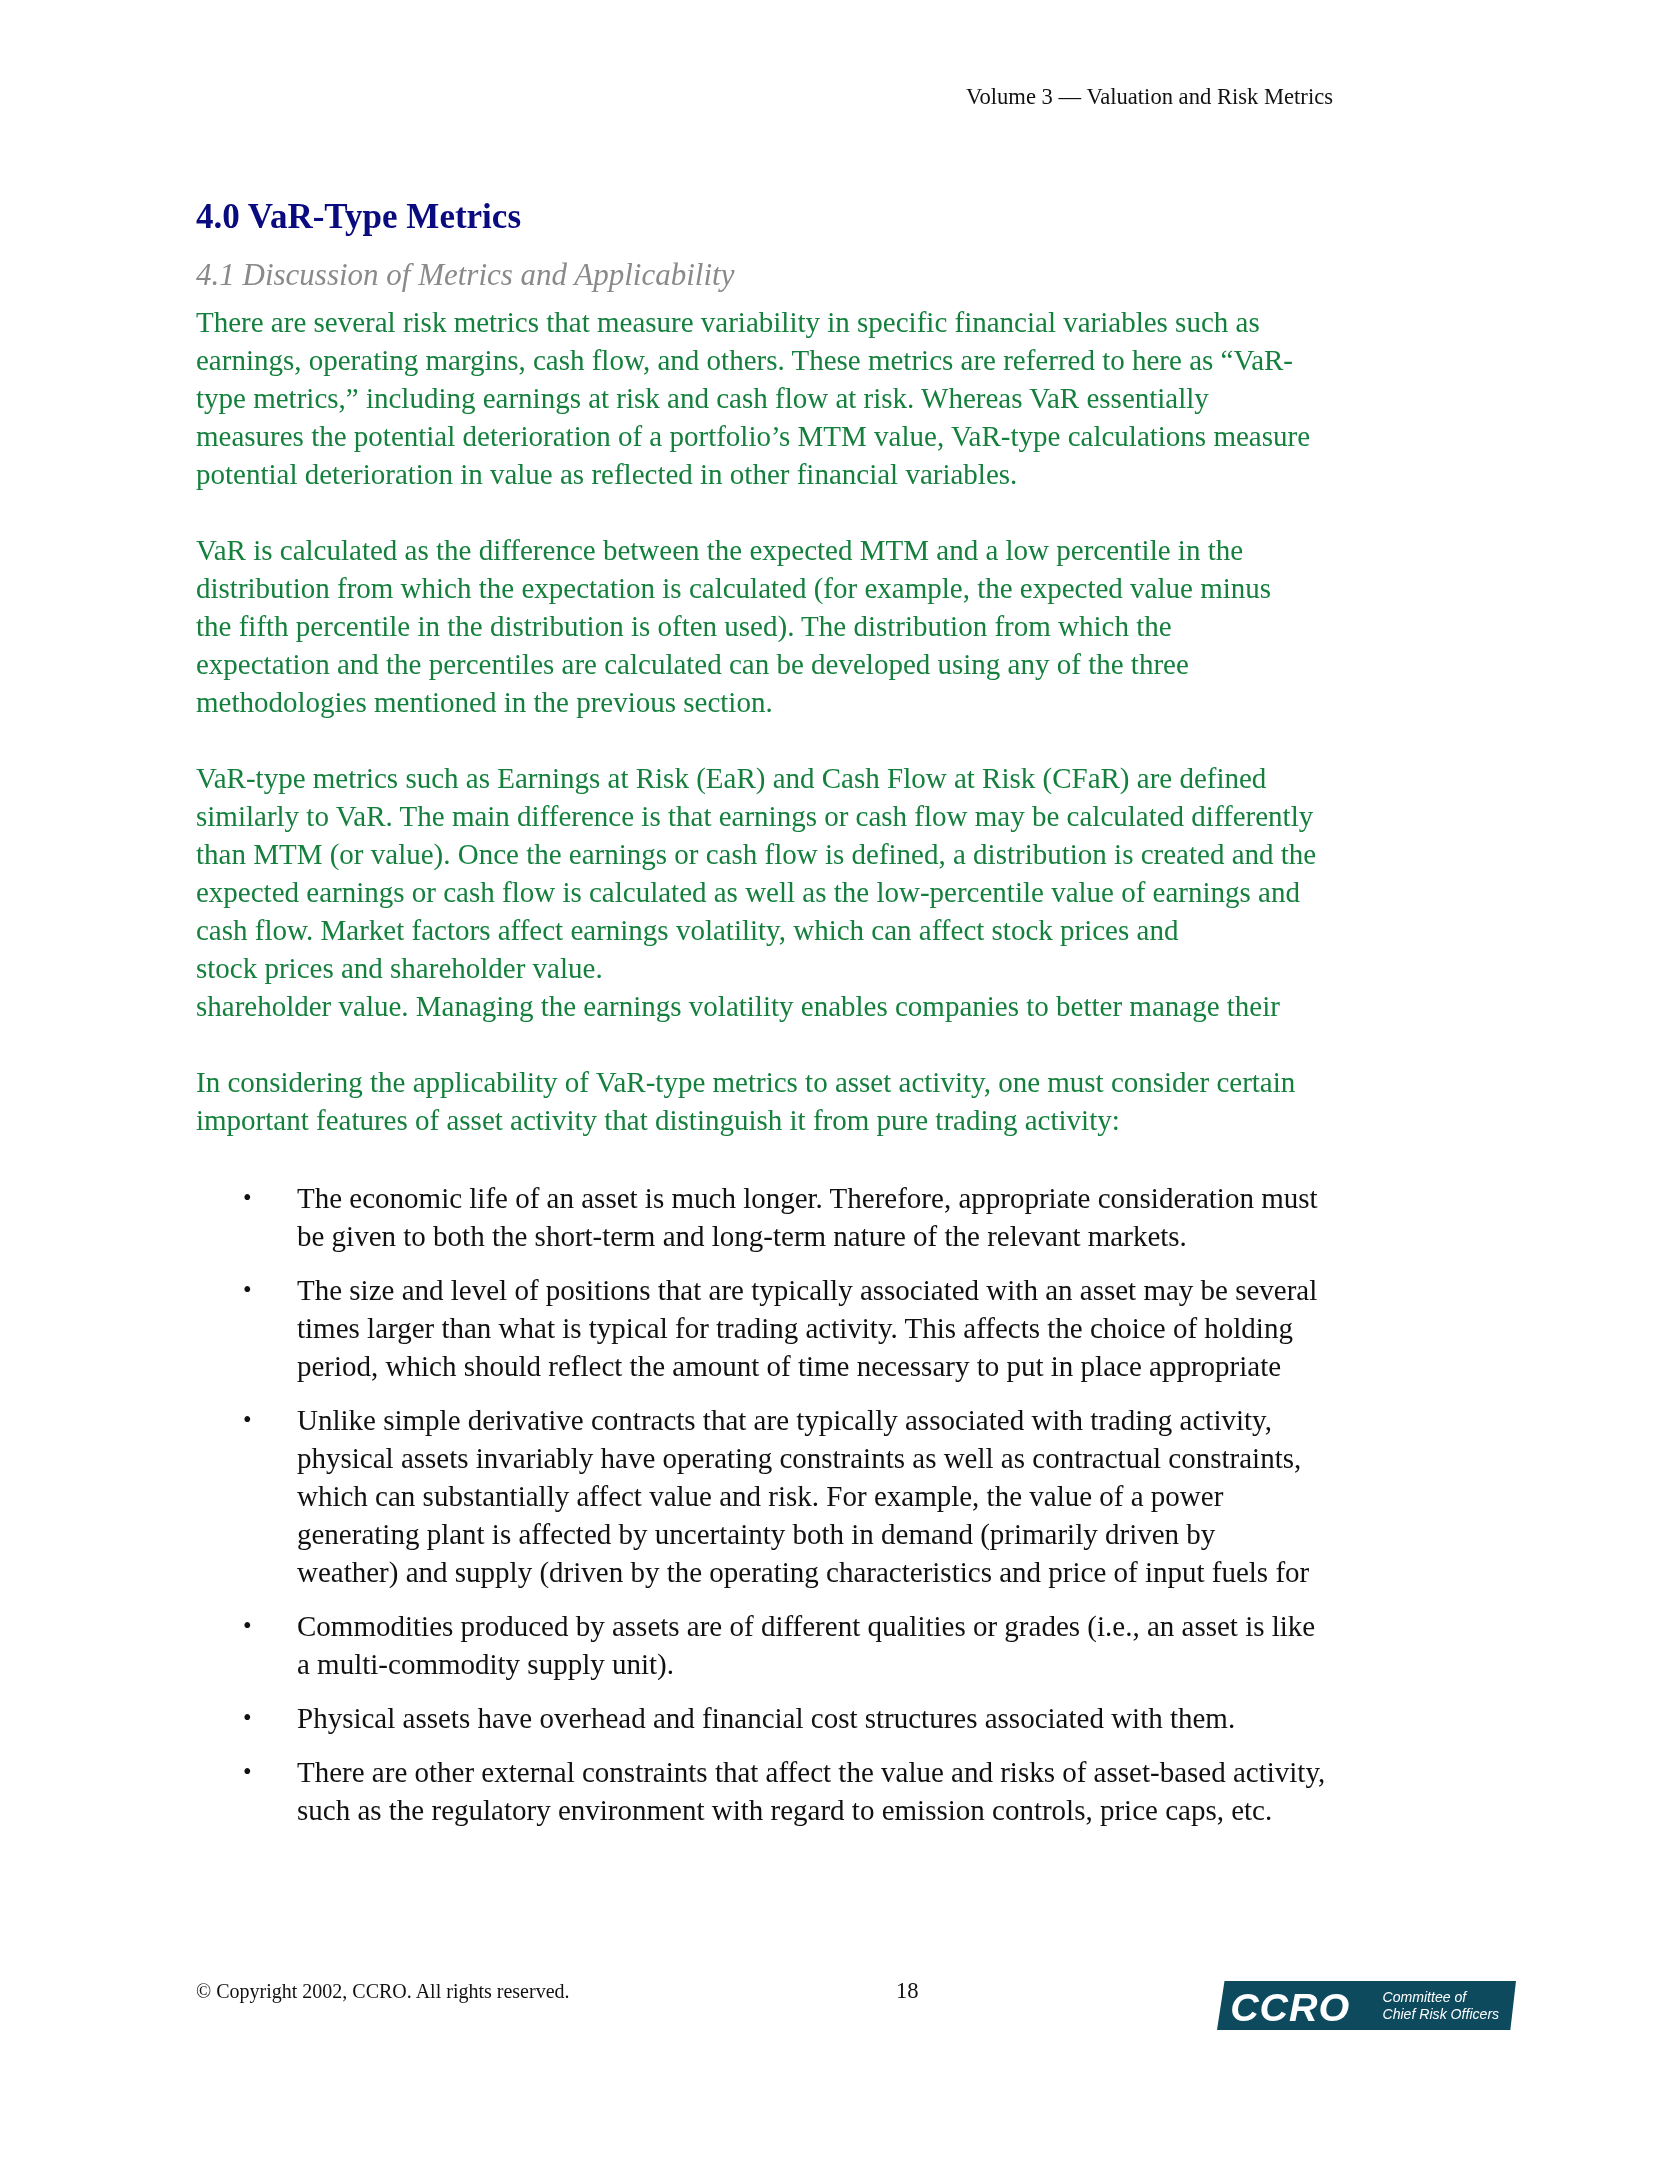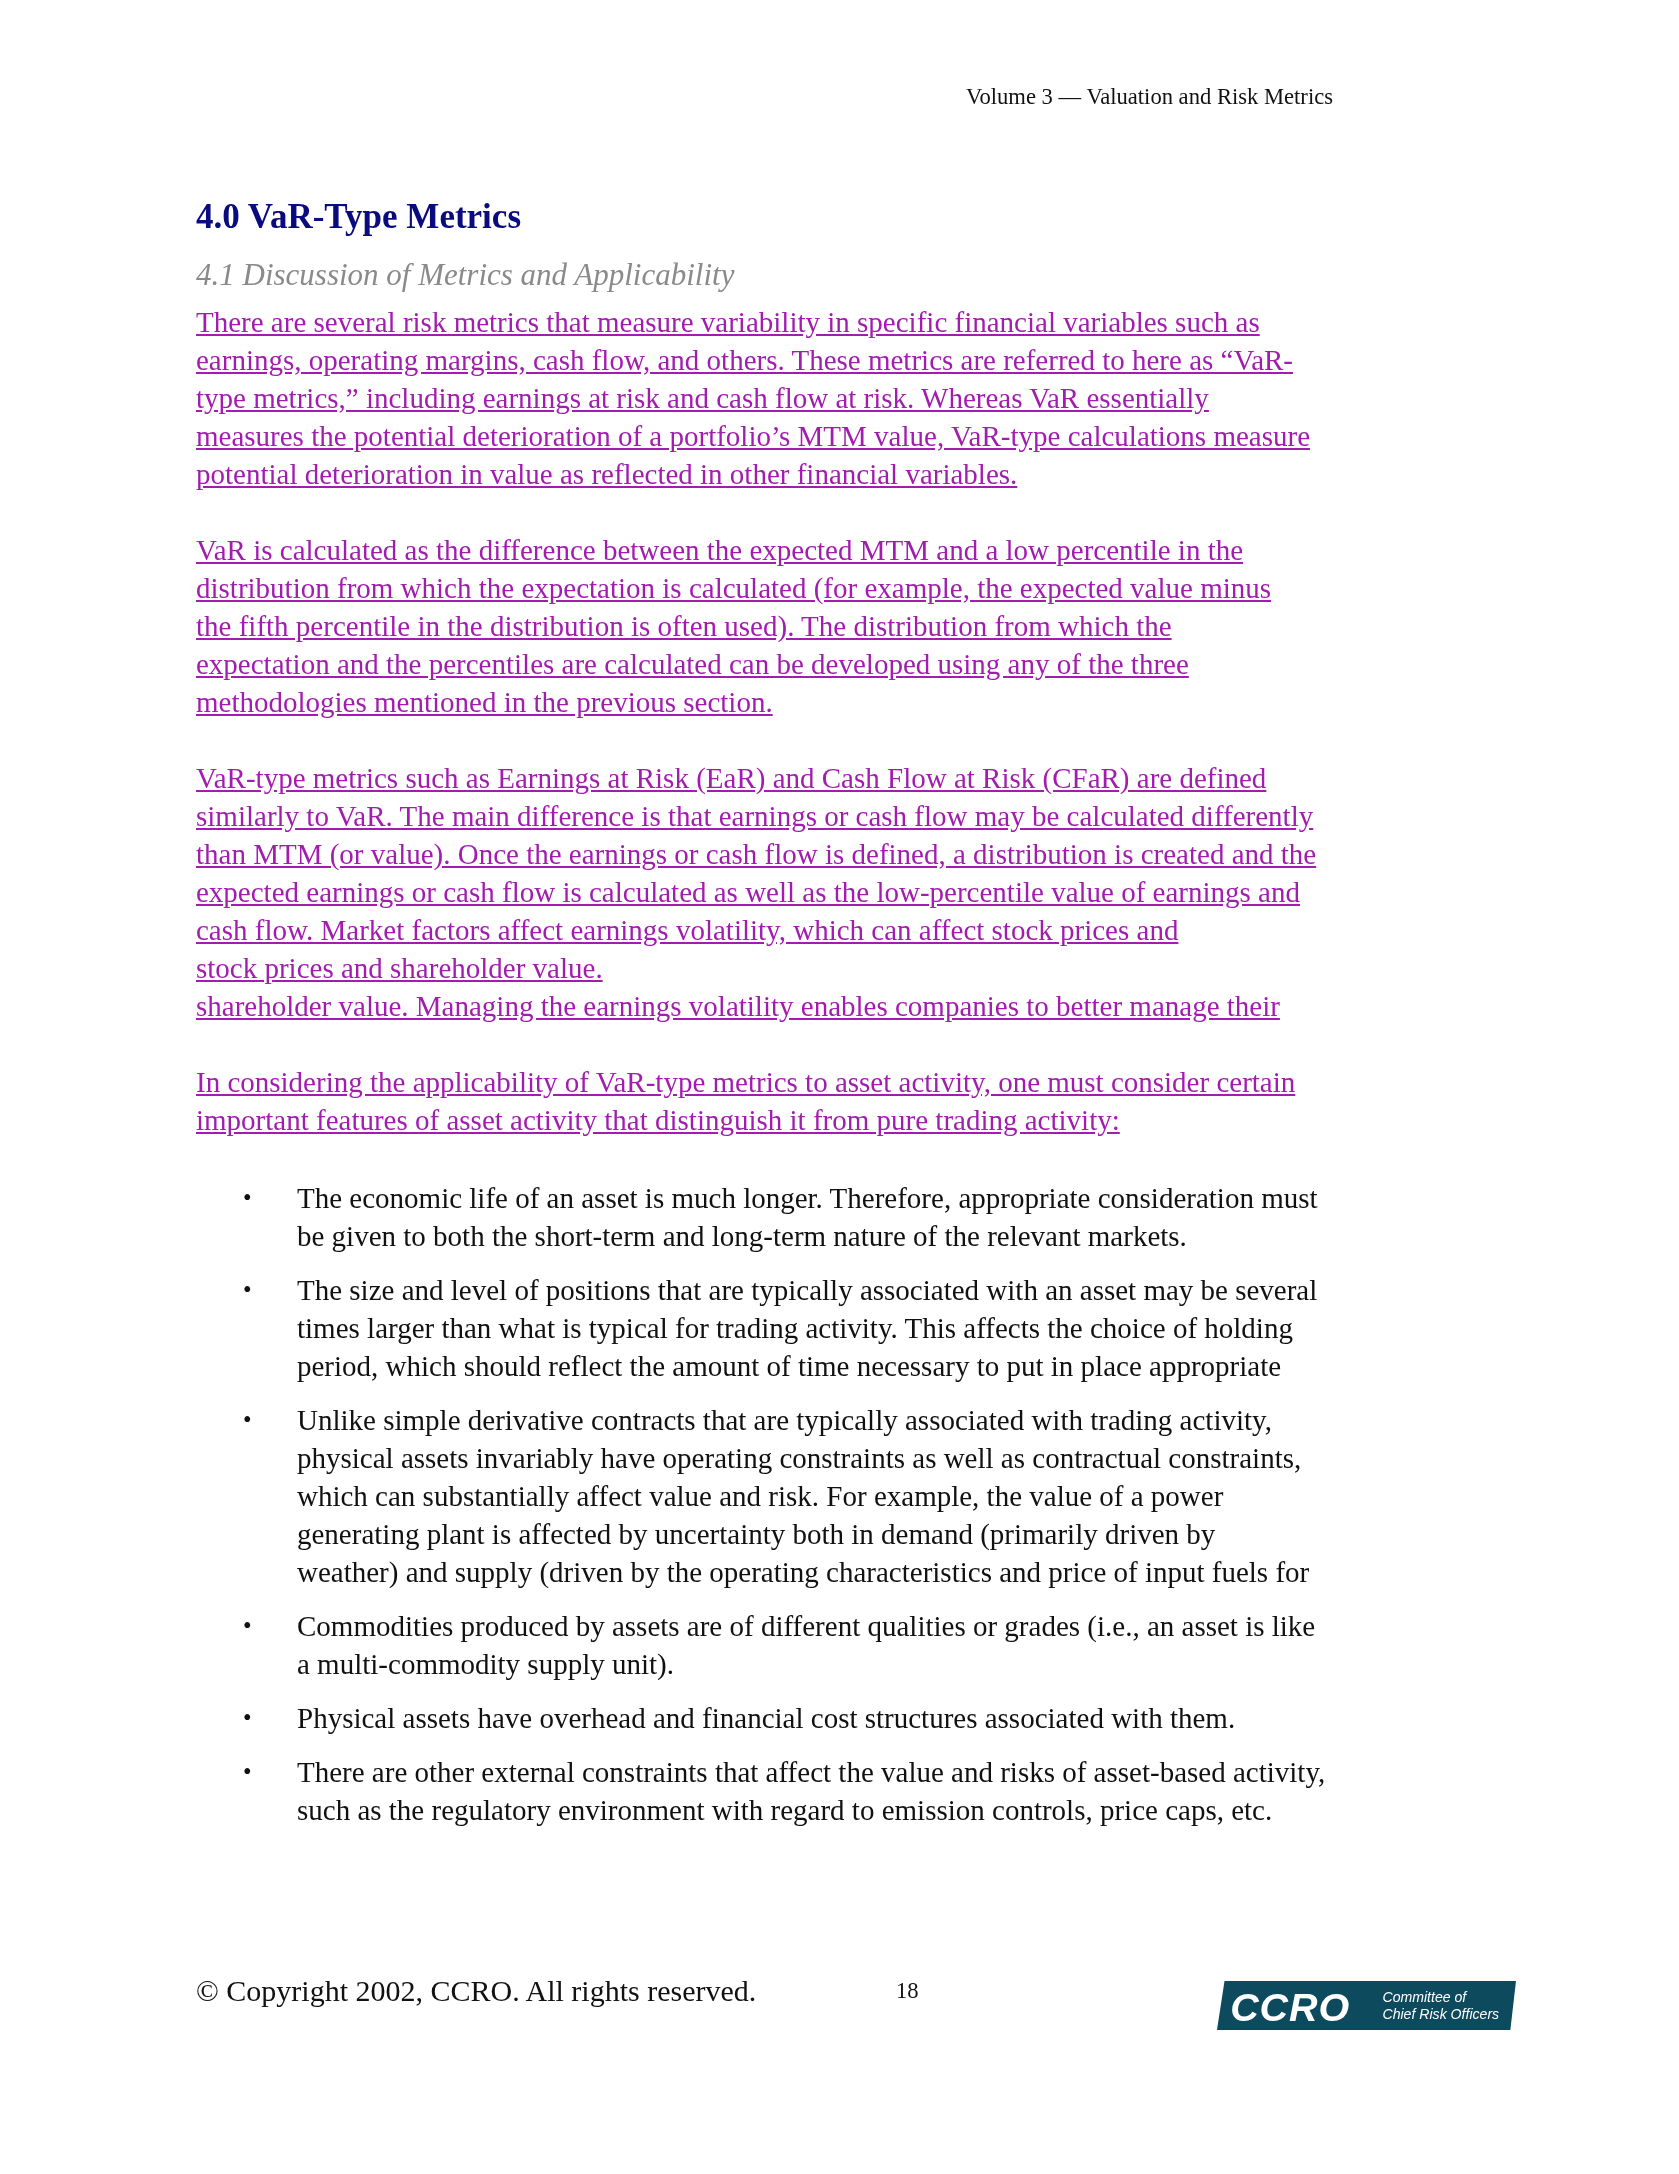--- a/index.html
+++ b/index.html
@@ -2,31 +2,31 @@
 <html style="font-size:15px"><head>
 <meta charset="utf-8">
 <style>
   html, body { margin:0; padding:0; background:#ffffff; }
   body { width:1680px; height:2174px; position:relative; overflow:hidden;
          font-family:"Liberation Serif", "DejaVu Serif", serif; color:#111111; }
   .page { position:absolute; left:0; top:0; width:1540px; height:2174px; }
   .running-header { position:absolute; right:207px; top:83px; font-size:22.6px; line-height:28px; color:#111; white-space:nowrap; }
   .h1 { position:absolute; left:196px; top:194px; font-size:35px; line-height:45px; font-weight:bold; color:#0b0b80; white-space:nowrap; }
   .h2 { position:absolute; left:196px; top:254px; font-size:31px; line-height:41px; font-style:italic; color:#8a8a8a; white-space:nowrap; }
-  .body { position:absolute; left:196px; width:1290px; font-size:29px; line-height:38px; color:#a21caf;text-decoration:underline; }
+  .body { position:absolute; left:196px; width:1290px; font-size:29px; line-height:38px; color:#15803d; }
   .body .ln { display:block; white-space:nowrap; }
   .p1 { top:303px; }
   .p2 { top:531px; }
   .p3 { top:759px; }
   .p4 { top:1063px; }
   .bullets { position:absolute; left:196px; top:1179px; width:1290px; margin:0; padding:0; list-style:none; font-size:29px; line-height:38px; }
   .bullets li { position:relative; padding-left:101px; margin:0 0 16px 0; }
   .bullets li .bullet { position:absolute; left:47px; top:0; font-size:24.5px; }
   .bullets li .ln { display:block; white-space:nowrap; }
-  .footer-copy { position:absolute; left:196px; top:1976px; font-size:30px; line-height:30px; white-space:nowrap;text-align:right; }
+  .footer-copy { position:absolute; left:196px; top:1976px; font-size:20px; line-height:30px; white-space:nowrap;text-align:right; }
   .footer-page { position:absolute; left:896px; top:1976px; font-size:22.6px; line-height:30px; }
   .logo { position:absolute; left:1217px; top:1981px; width:299px; height:49px; }
   .logo svg { display:block; }
 </style>
 </head>
 <body>
 
 <div class="page">
 
   <div class="running-header">Volume 3 — Valuation and Risk Metrics</div>

